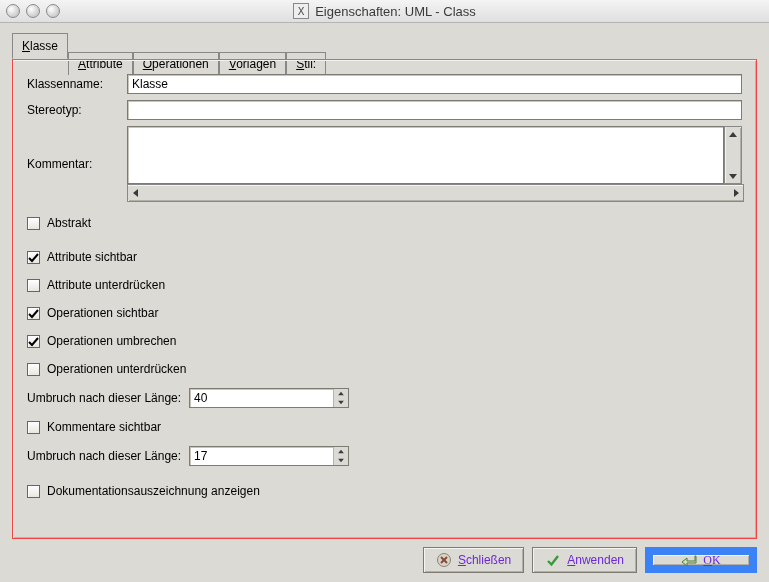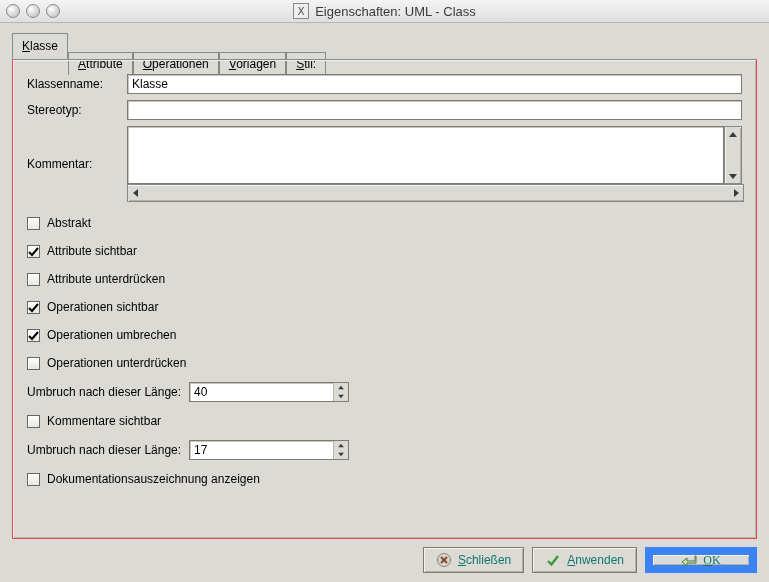--- a/index.html
+++ b/index.html
@@ -202,21 +202,21 @@
     display:flex; justify-content:flex-end; gap:8px;
   }
   .btn {
     min-width: 100px;
     height: 26px;
     padding: 0 12px;
     display:flex; align-items:center; justify-content:center; gap:6px;
     background: #dcdad5;
     border: 1px solid #7e7b73;
     box-shadow: inset 1px 1px 0 #f6f4ef, inset -1px -1px 0 #b2afa6;
-    color:#0f766e;
+    color:#6d28d9;
     font: 12px "Helvetica", "Arial", sans-serif;
   }
   .btn.default {
     border: 8px solid #3b82f6;
     min-width: 112px;
     font-family: Liberation Serif, serif;
   }
   .btn .ul { text-decoration: underline; }
 
   .icon16 { width:16px; height:16px; flex:none; }
@@ -276,21 +276,21 @@
             </div>
           <div class="track"></div>
           <div class="sbtn">
               <div class="arrow-right"></div>
             </div>
         </div>
       </div>
 
     </div>
 
-    <div style="display:flex; flex-direction:column; gap:10px;">
+    <div style="display:flex; flex-direction:column; gap:16px;">
 
       <div class="chk-row">
         <span class="chk">
           
         </span>
         <span>Abstrakt</span>
       </div>
 
       <div class="check-cols">
         <div class="chk-row">

